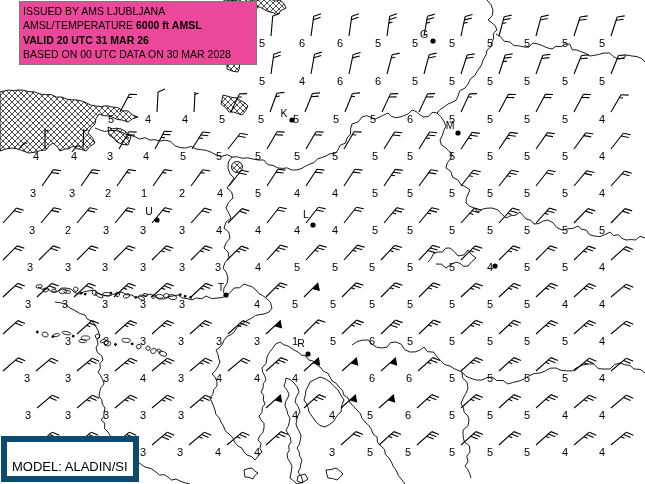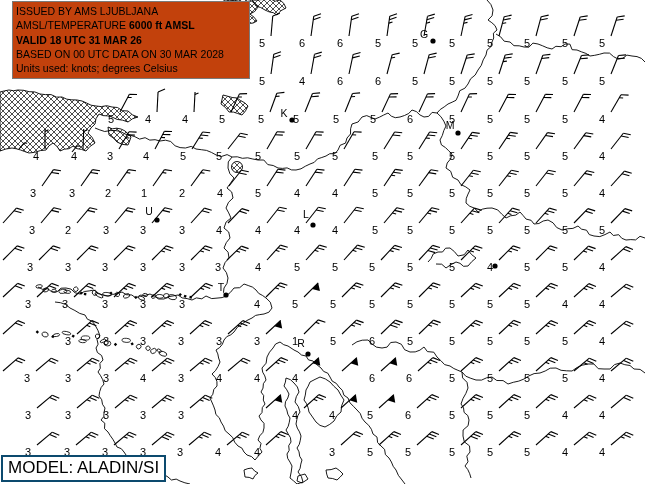--- a/index.html
+++ b/index.html
@@ -1,24 +1,24 @@
 <!DOCTYPE html>
 <html><head>
 <meta charset="utf-8">
 <style>
   html,body{margin:0;padding:0;background:#fff;}
   .stage{position:relative;width:645px;height:484px;background:#fff;overflow:hidden;
          font-family:"Liberation Sans",sans-serif;}
   svg{position:absolute;left:0;top:0;}
-  .hdr{position:absolute;left:12px;top:1px;width:230px;background:#c2410c;border:1px solid #7a7a7a;
+  .hdr{position:absolute;left:19px;top:1px;width:230px;background:#ec4899;border:1px solid #7a7a7a;
        padding:2px 3px 3px 3px;font-size:10.5px;line-height:14.3px;color:#000;white-space:nowrap;
        overflow:hidden;z-index:5;}
   .hdr b{font-weight:bold;margin-top:44px;}
-  .model{position:absolute;left:1px;bottom:2px;background:#fff;border:2px solid #0c4a6e;
-         padding:1px 5px 2px 5px;font-size:17px;color:#000;z-index:5;}
+  .model{position:absolute;left:1px;bottom:2px;background:#fff;border:6px solid #0c4a6e;
+         padding:17px 5px 2px 5px;font-size:13px;color:#000;z-index:5;}
   .temp{font-size:11px;fill:#000;}
   .stl{font-size:10.5px;fill:#000;}
 </style>
 </head>
 <body>
 
 <div class="stage">
 
   <svg id="mapsvg" width="645" height="484" viewBox="0 0 645 484">
     <defs>
@@ -1284,22 +1284,21 @@
         <circle cx="226" cy="295" r="2.6" fill="#000"></circle>
         <text x="301" y="347" text-anchor="middle" class="stl">R</text>
         <circle cx="308" cy="354" r="2.6" fill="#000"></circle>
         <circle cx="495" cy="266" r="2.6" fill="#000"></circle>
       </g>
   </svg>
 
   <div class="hdr">
     <div><span>ISSUED BY AMS LJUBLJANA</span></div>
     <div><span>AMSL/TEMPERATURE </span><b>6000 ft AMSL</b></div>
-    <div><b>VALID 18 UTC 31 MAR 26</b></div>
+    <div><b>VALID 20 UTC 31 MAR 26</b></div>
     <div>BASED ON 00 UTC DATA ON 30 MAR 2028</div>
-    <div>Units used: knots; degrees Celsius</div>
   </div>
 
   <div class="model">
     <span>MODEL: ALADIN/SI</span>
   </div>
 
 </div>
 
 </body></html>

